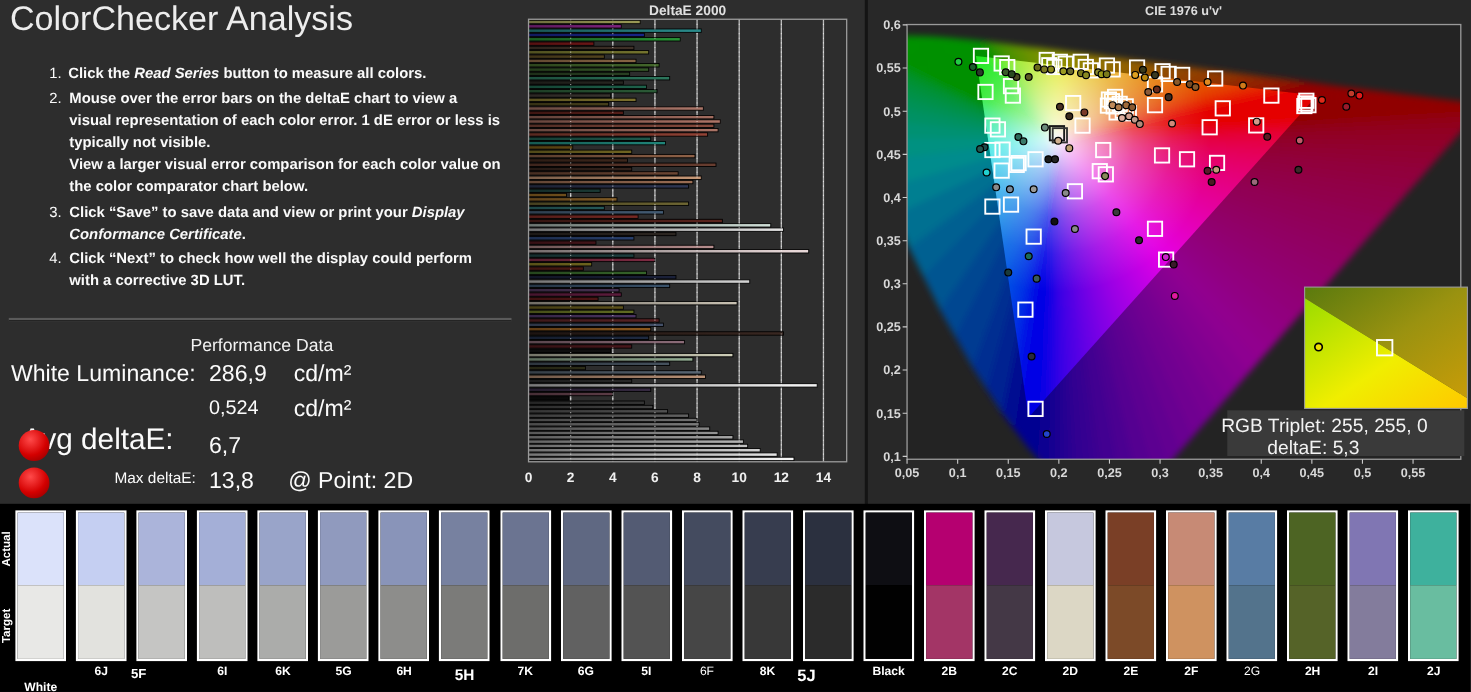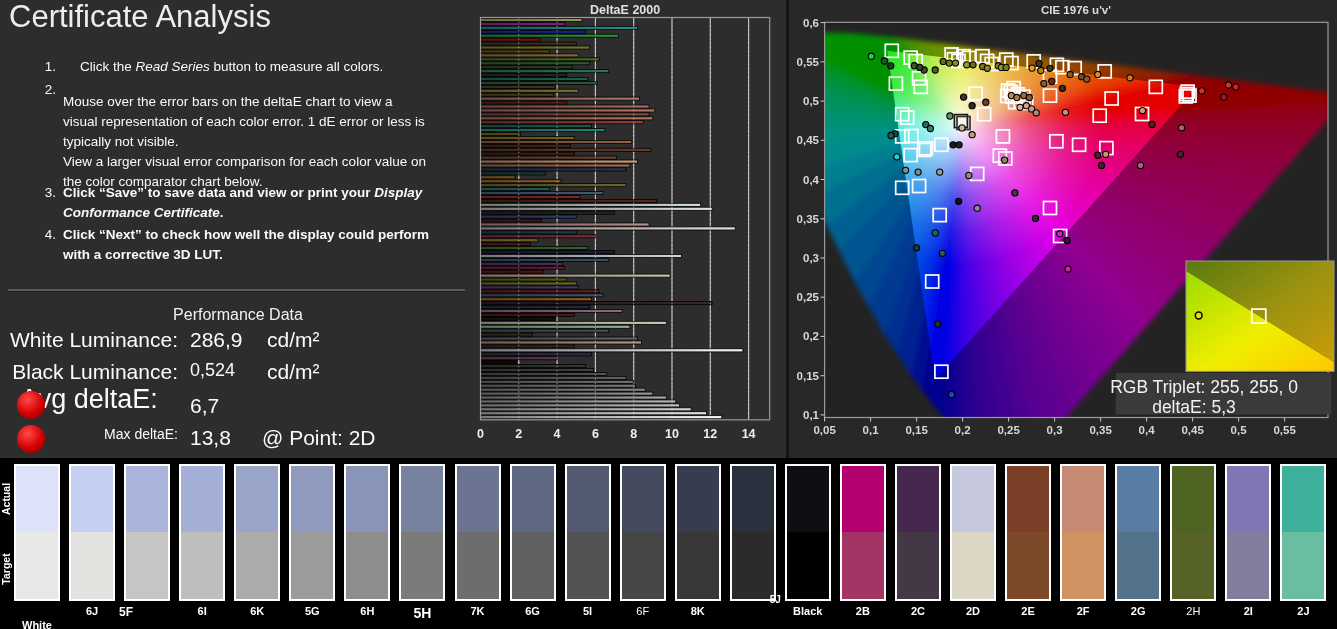--- a/index.html
+++ b/index.html
@@ -1,34 +1,33 @@
 <!DOCTYPE html>
 <html><head><meta charset="utf-8">
 <style>
 html,body{margin:0;padding:0;background:#2d2d2d;}
 body{font-family:"Liberation Sans", sans-serif;}
 #page{position:relative;width:1337px;height:629px;overflow:hidden;background:#2d2d2d;}
 </style></head>
 <body>
 <div id="page">
-<div style="position:absolute;left:9px;top:-1px;font-size:31px;color:#ededed">Certificate Analysis</div>
+<div style="position:absolute;left:9px;top:-1px;font-size:31px;color:#ededed">ColorChecker Analysis</div>
 <div style="position:absolute;left:30px;top:57px;width:26px;text-align:right;font-size:13.5px;color:#fafafa;line-height:19.9px">1.</div>
-<div style="position:absolute;left:80px;top:57px;width:410px;font-size:13.5px;font-weight:normal;color:#fafafa;line-height:19.9px">Click the <i>Read Series</i> button to measure all colors.</div>
+<div style="position:absolute;left:62px;top:57px;width:410px;font-size:13.5px;font-weight:bold;color:#fafafa;line-height:19.9px">Click the <i>Read Series</i> button to measure all colors.</div>
 <div style="position:absolute;left:30px;top:80px;width:26px;text-align:right;font-size:13.5px;color:#fafafa;line-height:19.9px">2.</div>
-<div style="position:absolute;left:63px;top:92px;width:410px;font-size:13.5px;font-weight:normal;color:#fafafa;line-height:19.9px">Mouse over the error bars on the deltaE chart to view a<br>visual representation of each color error. 1 dE error or less is<br>typically not visible.<br>View a larger visual error comparison for each color value on<br>the color comparator chart below.</div>
+<div style="position:absolute;left:63px;top:80px;width:410px;font-size:13.5px;font-weight:bold;color:#fafafa;line-height:19.9px">Mouse over the error bars on the deltaE chart to view a<br>visual representation of each color error. 1 dE error or less is<br>typically not visible.<br>View a larger visual error comparison for each color value on<br>the color comparator chart below.</div>
 <div style="position:absolute;left:30px;top:183px;width:26px;text-align:right;font-size:13.5px;color:#fafafa;line-height:19.9px">3.</div>
 <div style="position:absolute;left:63px;top:183px;width:410px;font-size:13.5px;font-weight:bold;color:#fafafa;line-height:19.9px">Click “Save” to save data and view or print your <i>Display</i><br><i>Conformance Certificate</i>.</div>
 <div style="position:absolute;left:30px;top:225px;width:26px;text-align:right;font-size:13.5px;color:#fafafa;line-height:19.9px">4.</div>
 <div style="position:absolute;left:63px;top:225px;width:410px;font-size:13.5px;font-weight:bold;color:#fafafa;line-height:19.9px">Click “Next” to check how well the display could perform<br>with a corrective 3D LUT.</div>
 <div style="position:absolute;left:8px;top:289px;width:457px;height:1.5px;background:#5a5a5a;border-bottom:1px solid #1e1e1e"></div>
 <div style="position:absolute;left:10px;top:306px;width:456px;text-align:center;font-size:16px;color:#f2f2f2">Performance Data</div>
 <div style="position:absolute;left:0;top:327.5px;width:178px;text-align:right;font-size:21px;color:#fbfbfb">White Luminance:</div>
 <div style="position:absolute;left:190px;top:327.5px;font-size:21px;color:#fbfbfb">286,9</div>
 <div style="position:absolute;left:267px;top:327.5px;font-size:21px;color:#fbfbfb">cd/m²</div>
-<div style="position:absolute;left:0;top:360.0px;width:178px;text-align:right;font-size:21px;color:#fbfbfb">Black Luminance:</div>
 <div style="position:absolute;left:190px;top:360.0px;font-size:18px;color:#fbfbfb">0,524</div>
 <div style="position:absolute;left:267px;top:360.0px;font-size:21px;color:#fbfbfb">cd/m²</div>
 <div style="position:absolute;left:0;top:384px;width:178px;text-align:center;font-size:27px;color:#fbfbfb">Avg deltaE:</div>
 <div style="position:absolute;left:190px;top:393.5px;font-size:21px;color:#fbfbfb">6,7</div>
 <div style="position:absolute;left:0;top:426.0px;width:178px;text-align:right;font-size:14px;color:#fbfbfb">Max deltaE:</div>
 <div style="position:absolute;left:190px;top:426.0px;font-size:21px;color:#fbfbfb">13,8</div>
 <div style="position:absolute;left:262px;top:426.0px;font-size:21px;color:#fbfbfb">@ Point: 2D</div>
 <div style="position:absolute;left:17px;top:391px;width:28px;height:28px;border-radius:50%;background:radial-gradient(circle at 38% 30%, #ff4a4a, #d40000 55%, #8a0000 95%)"></div>
 <div style="position:absolute;left:17px;top:425px;width:28px;height:28px;border-radius:50%;background:radial-gradient(circle at 38% 30%, #ff4a4a, #d40000 55%, #8a0000 95%)"></div>
 <svg style="position:absolute;left:460px;top:0" width="330" height="450">
@@ -839,21 +838,21 @@
 <div style="position:absolute;left:614.7px;top:147px;width:56px;text-align:center;font-size:11px;font-weight:normal;color:#fff">6F</div>
 <div style="position:absolute;left:674.7px;top:6px;width:42px;height:133px;border:2px solid #fff">
         <div style="width:100%;height:66px;background:#373d4f"></div>
         <div style="width:100%;height:67px;background:#383838"></div>
       </div>
 <div style="position:absolute;left:669.7px;top:147px;width:56px;text-align:center;font-size:11px;font-weight:bold;color:#fff">8K</div>
 <div style="position:absolute;left:729.8px;top:6px;width:42px;height:133px;border:2px solid #fff">
         <div style="width:100%;height:66px;background:#2b303f"></div>
         <div style="width:100%;height:67px;background:#2b2b2b"></div>
       </div>
-<div style="position:absolute;left:724.8px;top:136px;width:56px;text-align:right;font-size:10px;font-weight:bold;color:#fff">5J</div>
+<div style="position:absolute;left:724.8px;top:148px;width:56px;text-align:left;font-size:15px;font-weight:bold;color:#fff">5J</div>
 <div style="position:absolute;left:784.8px;top:6px;width:42px;height:133px;border:2px solid #fff">
         <div style="width:100%;height:66px;background:#0e0e13"></div>
         <div style="width:100%;height:67px;background:#010101"></div>
       </div>
 <div style="position:absolute;left:779.8px;top:147px;width:56px;text-align:center;font-size:11px;font-weight:bold;color:#fff">Black</div>
 <div style="position:absolute;left:839.9px;top:6px;width:42px;height:133px;border:2px solid #fff">
         <div style="width:100%;height:66px;background:#b50070"></div>
         <div style="width:100%;height:67px;background:#a33566"></div>
       </div>
 <div style="position:absolute;left:834.9px;top:147px;width:56px;text-align:center;font-size:11px;font-weight:bold;color:#fff">2B</div>
@@ -874,26 +873,26 @@
 <div style="position:absolute;left:1000.1px;top:147px;width:56px;text-align:center;font-size:11px;font-weight:bold;color:#fff">2E</div>
 <div style="position:absolute;left:1060.1px;top:6px;width:42px;height:133px;border:2px solid #fff">
         <div style="width:100%;height:66px;background:#c78a75"></div>
         <div style="width:100%;height:67px;background:#cf9260"></div>
       </div>
 <div style="position:absolute;left:1055.1px;top:147px;width:56px;text-align:center;font-size:11px;font-weight:bold;color:#fff">2F</div>
 <div style="position:absolute;left:1115.2px;top:6px;width:42px;height:133px;border:2px solid #fff">
         <div style="width:100%;height:66px;background:#587ca4"></div>
         <div style="width:100%;height:67px;background:#53738c"></div>
       </div>
-<div style="position:absolute;left:1110.2px;top:147px;width:56px;text-align:center;font-size:11px;font-weight:bold;color:#fff">2G</div>
+<div style="position:absolute;left:1110.2px;top:147px;width:56px;text-align:center;font-size:11px;font-weight:normal;color:#fff">2G</div>
 <div style="position:absolute;left:1170.3px;top:6px;width:42px;height:133px;border:2px solid #fff">
         <div style="width:100%;height:66px;background:#4d6423"></div>
         <div style="width:100%;height:67px;background:#556328"></div>
       </div>
-<div style="position:absolute;left:1165.3px;top:147px;width:56px;text-align:center;font-size:11px;font-weight:normal;color:#fff">2H</div>
+<div style="position:absolute;left:1165.3px;top:147px;width:56px;text-align:center;font-size:11px;font-weight:bold;color:#fff">2H</div>
 <div style="position:absolute;left:1225.3px;top:6px;width:42px;height:133px;border:2px solid #fff">
         <div style="width:100%;height:66px;background:#8076b3"></div>
         <div style="width:100%;height:67px;background:#837c9c"></div>
       </div>
 <div style="position:absolute;left:1220.3px;top:147px;width:56px;text-align:center;font-size:11px;font-weight:bold;color:#fff">2I</div>
 <div style="position:absolute;left:1280.4px;top:6px;width:42px;height:133px;border:2px solid #fff">
         <div style="width:100%;height:66px;background:#3eb19d"></div>
         <div style="width:100%;height:67px;background:#69bda0"></div>
       </div>
 <div style="position:absolute;left:1275.4px;top:147px;width:56px;text-align:center;font-size:11px;font-weight:bold;color:#fff">2J</div>

